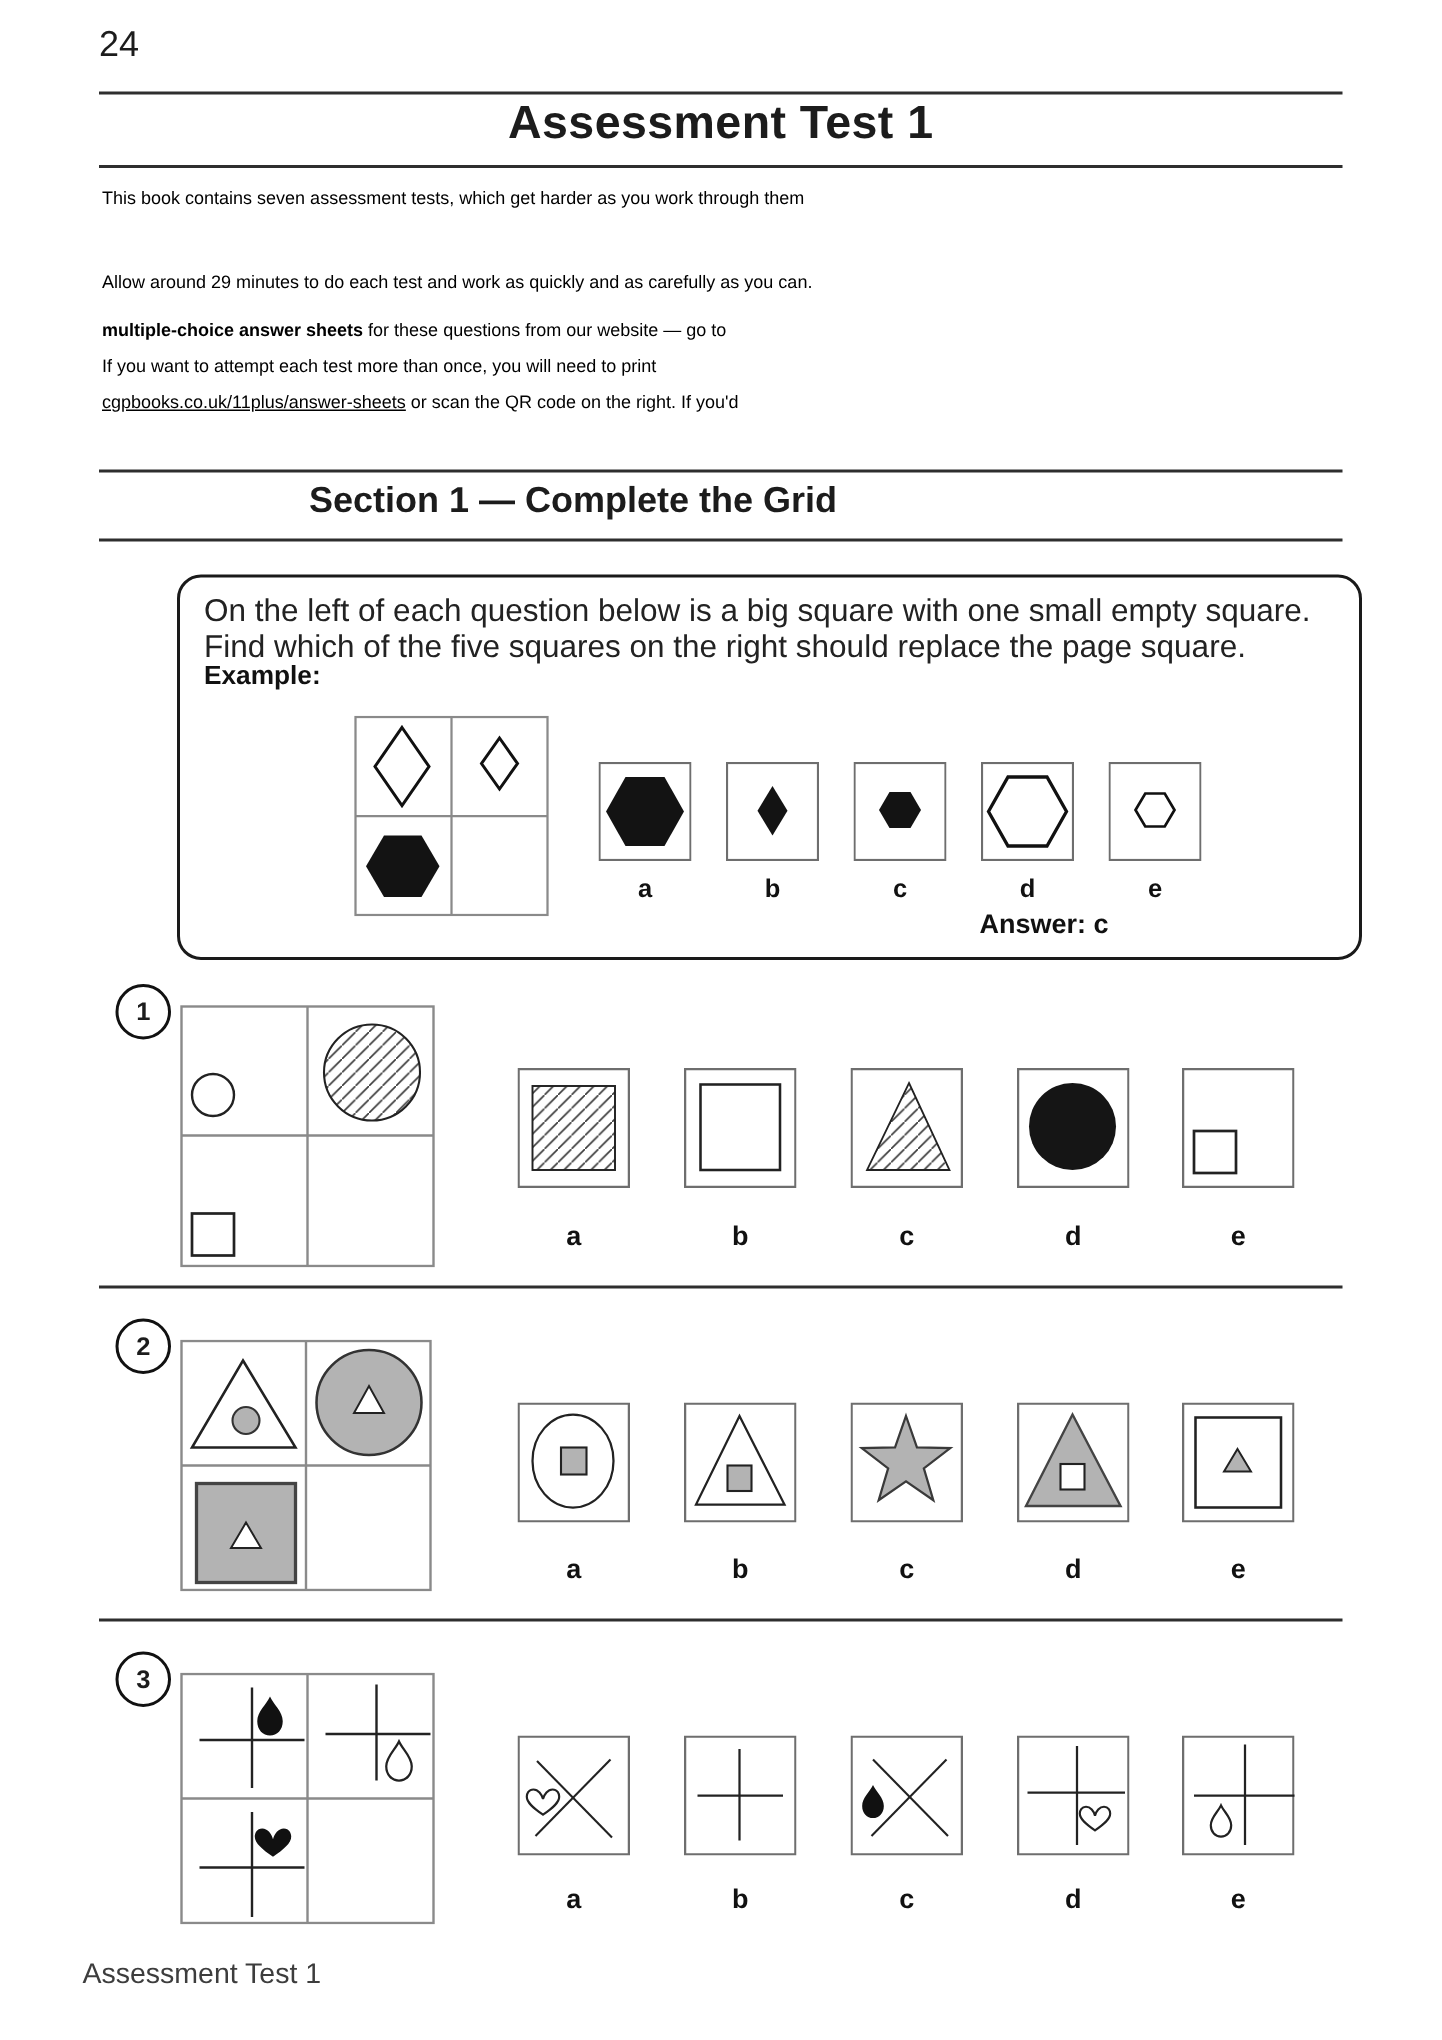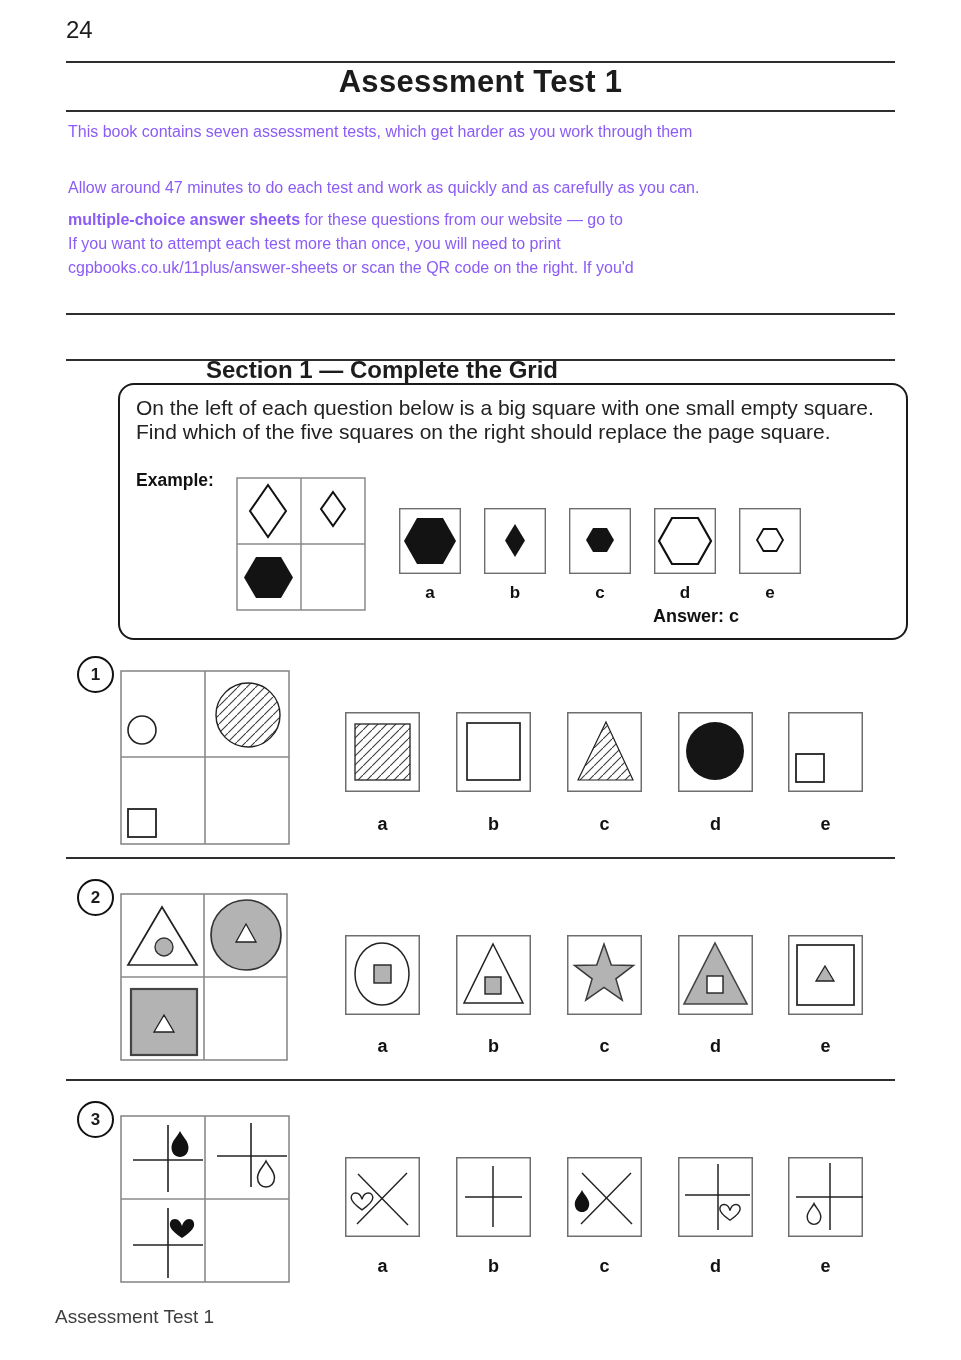--- a/index.html
+++ b/index.html
@@ -4,23 +4,23 @@
 <style>
   html,body{margin:0;padding:0;background:#ffffff;}
   .page{position:relative;width:961px;height:1360px;background:#fff;
         font-family:"Liberation Sans",sans-serif;color:#1c1c1c;overflow:hidden;}
   .abs{position:absolute;}
   .rule{position:absolute;left:66px;width:829px;height:2px;background:#2e2e2e;}
   .pageno{position:absolute;left:66px;top:16px;font-size:24px;}
   .title{position:absolute;left:0;top:64px;width:961px;text-align:center;
          font-size:31px;font-weight:700;letter-spacing:.3px;}
   .section-title{position:absolute;left:0;top:320px;width:764px;text-align:center;
-         font-size:24px;font-weight:700;margin-top:36px;}
-  .para{position:absolute;left:68px;font-size:16px;line-height:24px;color:#8b5cf6;width:830px;}
-  .link{text-align:center;}
+         font-size:24px;font-weight:700;}
+  .para{position:absolute;left:68px;font-size:12px;line-height:24px;color:#000000;width:830px;}
+  .link{text-decoration:underline;text-align:center;}
   .example-box{position:absolute;left:118px;top:383px;width:786px;height:253px;
          border:2px solid #1a1a1a;border-radius:16px;background:#fff;}
   .instr{position:absolute;left:136px;font-size:21px;line-height:24px;color:#222;}
   .bold-label{position:absolute;font-weight:700;font-size:17.5px;color:#111;}
   .opt-label{position:absolute;text-align:center;font-weight:700;font-size:18px;color:#111;}
   .qnum{position:absolute;width:33px;height:33px;border:2.5px solid #111;border-radius:50%;
         text-align:center;line-height:33px;font-weight:700;font-size:17px;background:#fff;}
   .footer{position:absolute;left:55px;top:1306px;font-size:19px;color:#3d3d3d;}
 </style>
 </head>
@@ -30,36 +30,36 @@
 
   <div class="pageno">24</div>
   <div class="rule" style="top:61px"></div>
   <div class="title">Assessment Test 1</div>
   <div class="rule" style="top:110px"></div>
 
   <div class="para" style="top:120px">
     <div>This book contains seven assessment tests, which get harder as you work through them</div>
   </div>
   <div class="para" style="top:176px">
-    <div>Allow around 47 minutes to do each test and work as quickly and as carefully as you can.</div>
+    <div>Allow around 29 minutes to do each test and work as quickly and as carefully as you can.</div>
   </div>
   <div class="para" style="top:208px">
     <div><b>multiple-choice answer sheets</b><span> for these questions from our website — go to</span></div>
     <div><span>If you want to attempt each test more than once, you will need to print</span></div>
     <div><span class="link">cgpbooks.co.uk/11plus/answer-sheets</span><span> or scan the QR code on the right.  If you'd</span></div>
   </div>
 
   <div class="rule" style="top:313px"></div>
   <div class="section-title">Section 1 — Complete the Grid</div>
   <div class="rule" style="top:359px"></div>
 
   <div class="example-box"></div>
   <div class="instr" style="top:396px">On the left of each question below is a big square with one small empty square.</div>
   <div class="instr" style="top:420px">Find which of the five squares on the right should replace the page square.</div>
-  <div class="bold-label" style="left:136px;top:470px">Example:</div>
+  <div class="bold-label" style="left:136px;top:440px">Example:</div>
 
   <svg class="abs" style="left:236px;top:477px" width="130" height="134" viewBox="0 0 130 134">
     <rect x="1" y="1" width="128" height="132" fill="#fff" stroke="#8a8a8a" stroke-width="1.5"></rect>
     <line x1="65" y1="1" x2="65" y2="133" stroke="#8a8a8a" stroke-width="1.5"></line>
     <line x1="1" y1="67" x2="129" y2="67" stroke="#8a8a8a" stroke-width="1.5"></line>
     <polygon points="32,8 50,34 32,60 14,34" fill="#fff" stroke="#111" stroke-width="2"></polygon>
     <polygon points="97,15 109,32 97,49 85,32" fill="#fff" stroke="#111" stroke-width="2"></polygon>
     <polygon points="8,100.5 20,80 45,80 57,100.5 45,121 20,121" fill="#131313"></polygon>
   </svg>
 

